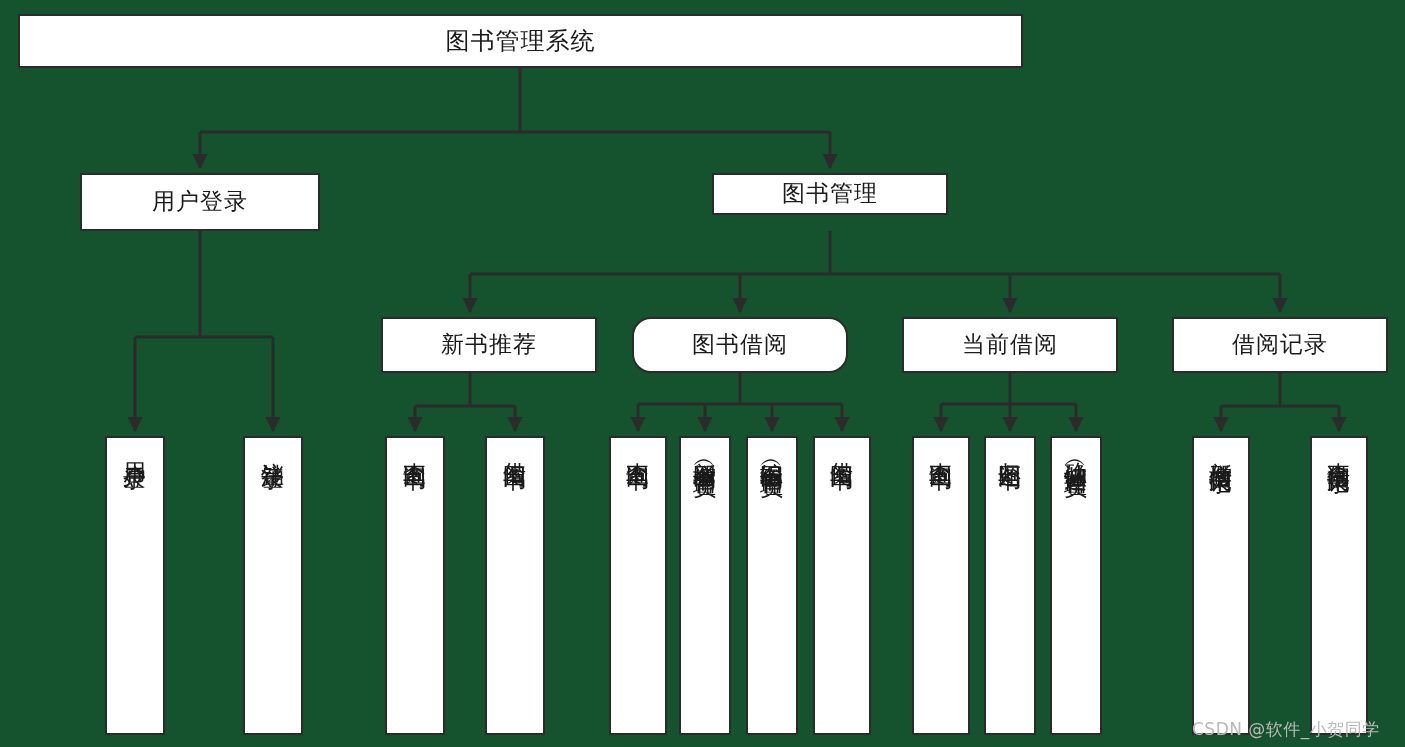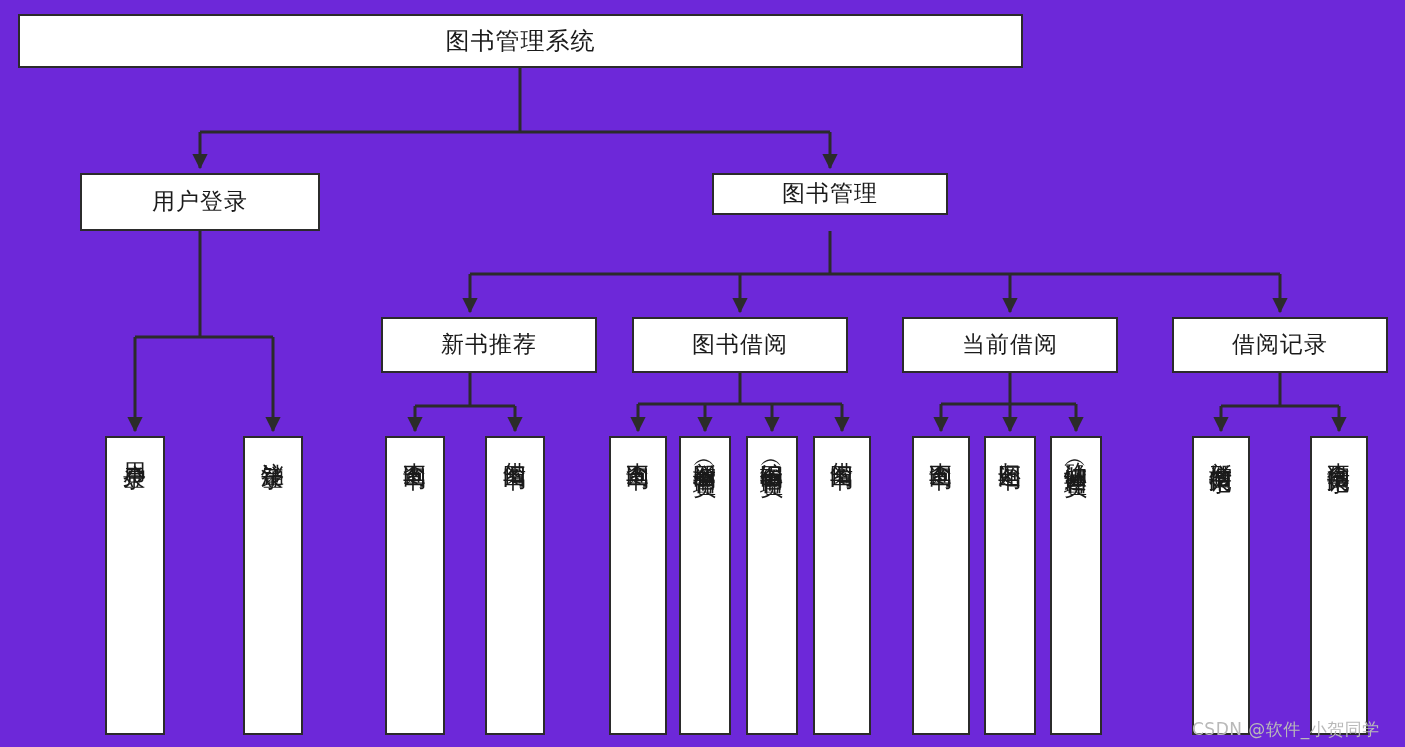--- a/index.html
+++ b/index.html
@@ -8,21 +8,21 @@
     padding: 0;
     background: #ffffff;
   }
   body {
     font-family: "DejaVu Sans", "Liberation Sans", sans-serif;
   }
   #canvas {
     position: relative;
     width: 1405px;
     height: 747px;
-    background: #6d28d9;
+    background: #14532d;
     overflow: hidden;
   }
   #edges {
     position: absolute;
     left: 0;
     top: 0;
     width: 1405px;
     height: 747px;
     pointer-events: none;
   }
@@ -130,21 +130,21 @@
   <div class="node horizontal" style="left:80px; top:173px; width:240px; height:58px;">
     <span class="label">用户登录</span>
   </div>
   <div class="node horizontal" style="left:712px; top:173px; width:236px; height:42px;">
     <span class="label">图书管理</span>
   </div>
 
   <div class="node horizontal" style="left:362px; top:317px; width:216px; height:56px;margin-left:19px;">
     <span class="label">新书推荐</span>
   </div>
-  <div class="node horizontal" style="left:632px; top:317px; width:216px; height:56px;">
+  <div class="node horizontal" style="left:632px; top:317px; width:216px; height:56px;border-radius:19px;">
     <span class="label">图书借阅</span>
   </div>
   <div class="node horizontal" style="left:902px; top:317px; width:216px; height:56px;">
     <span class="label">当前借阅</span>
   </div>
   <div class="node horizontal" style="left:1172px; top:317px; width:216px; height:56px;">
     <span class="label">借阅记录</span>
   </div>
 
   <div class="node vertical" style="left:105px; top:436px; width:60px; height:299px;">

